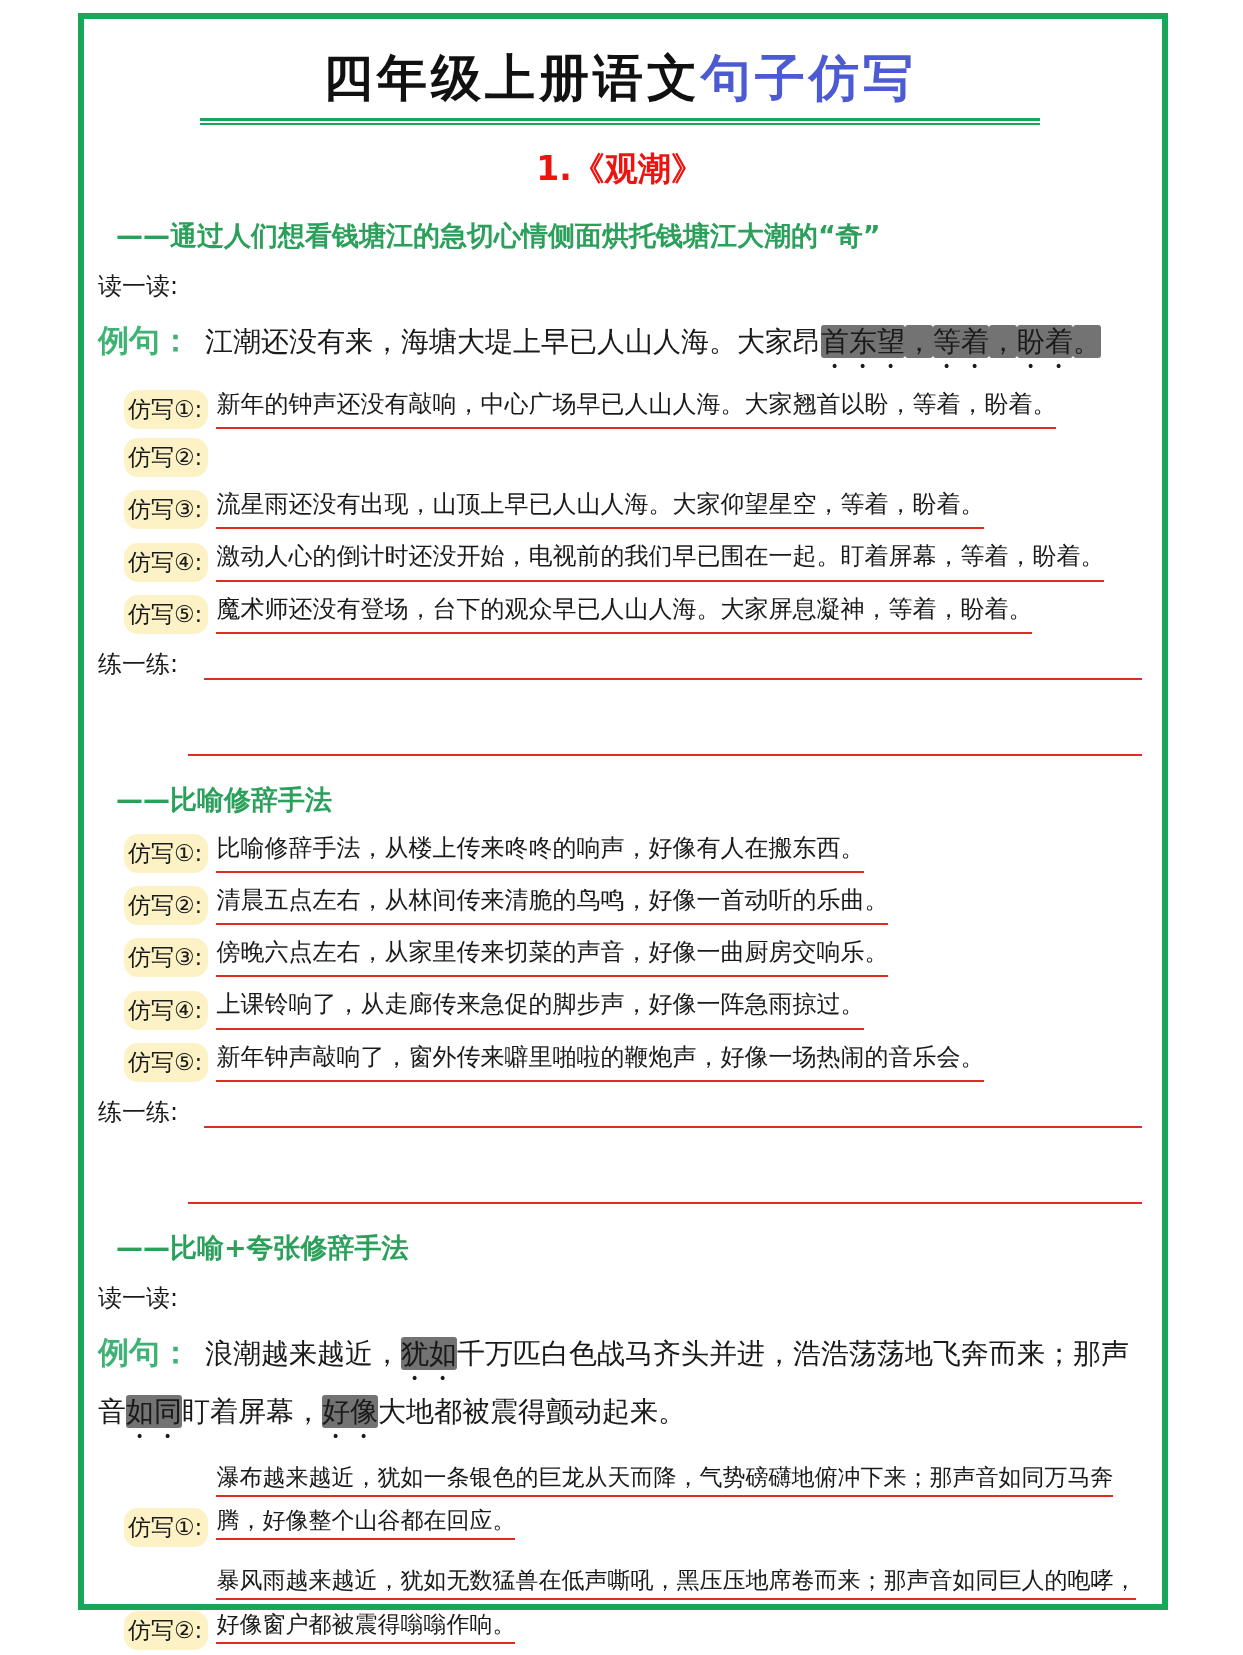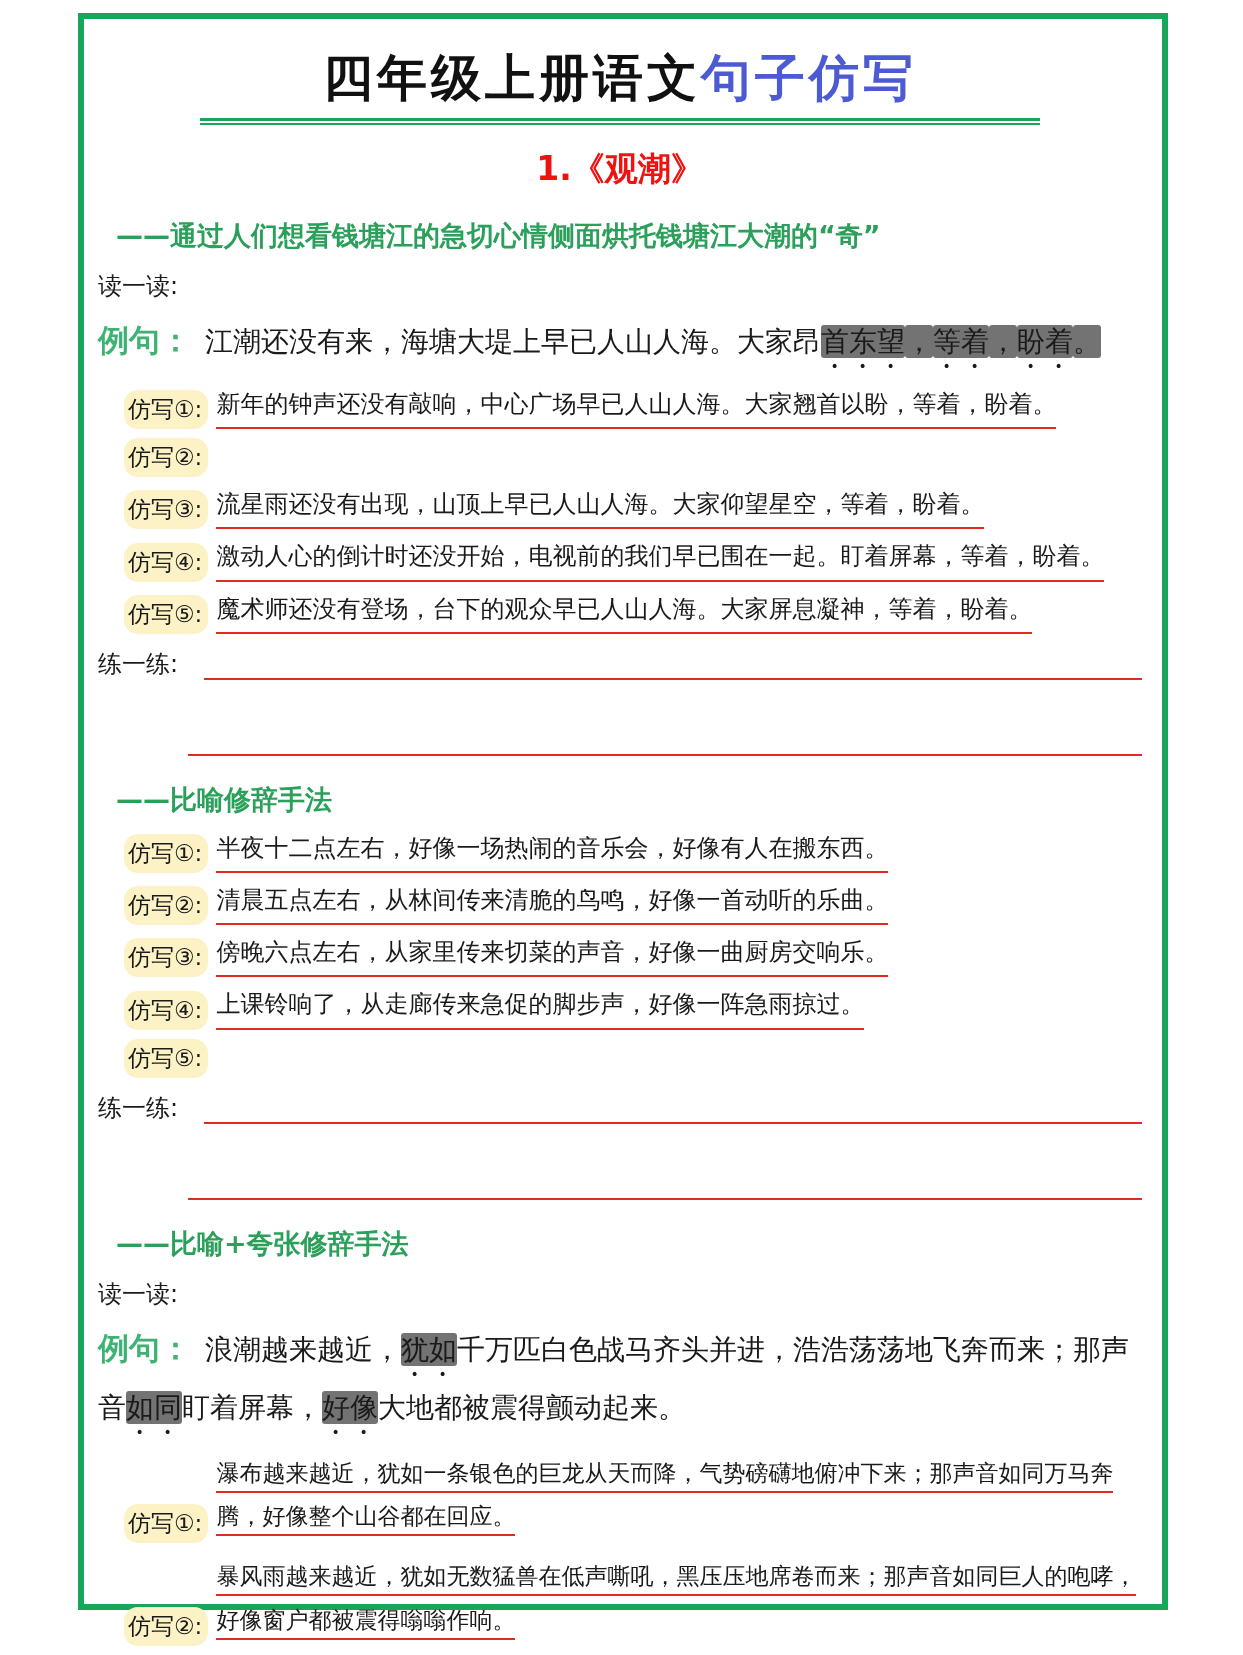--- a/index.html
+++ b/index.html
@@ -147,36 +147,37 @@
           </div>
           <div class="pline second"></div>
         </div>
     </section>
 
     <section>
       <h3 class="sec-heading">——比喻修辞手法</h3>
       <div class="imitations">
           <div class="imi-row">
             <span class="imi-label">仿写①:</span>
-            <span class="imi-text"><span class="ul">半夜十二点左右，好像一场热闹的音乐会，好像有人在搬东西。</span></span>
+            <span class="imi-text"><span class="ul">比喻修辞手法，从楼上传来咚咚的响声，好像有人在搬东西。</span></span>
           </div>
           <div class="imi-row">
             <span class="imi-label">仿写②:</span>
             <span class="imi-text"><span class="ul">清晨五点左右，从林间传来清脆的鸟鸣，好像一首动听的乐曲。</span></span>
           </div>
           <div class="imi-row">
             <span class="imi-label">仿写③:</span>
             <span class="imi-text"><span class="ul">傍晚六点左右，从家里传来切菜的声音，好像一曲厨房交响乐。</span></span>
           </div>
           <div class="imi-row">
             <span class="imi-label">仿写④:</span>
             <span class="imi-text"><span class="ul">上课铃响了，从走廊传来急促的脚步声，好像一阵急雨掠过。</span></span>
           </div>
           <div class="imi-row">
             <span class="imi-label">仿写⑤:</span>
+            <span class="imi-text"><span class="ul">新年钟声敲响了，窗外传来噼里啪啦的鞭炮声，好像一场热闹的音乐会。</span></span>
           </div>
         </div>
       <div class="practice">
           <div class="practice-row">
             <span class="practice-label">练一练:</span>
             <div class="pline"></div>
           </div>
           <div class="pline second"></div>
         </div>
     </section>

